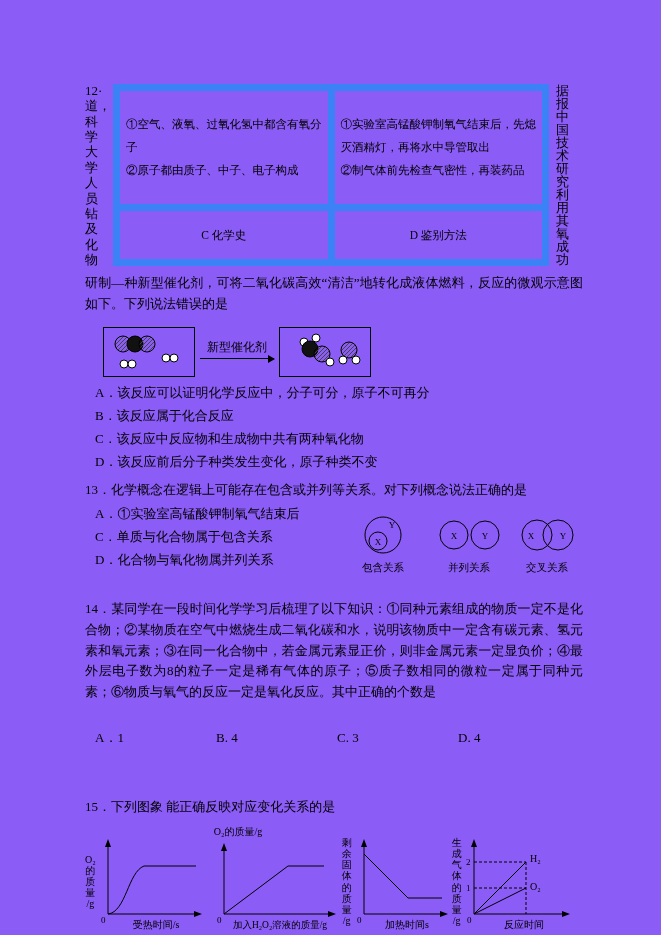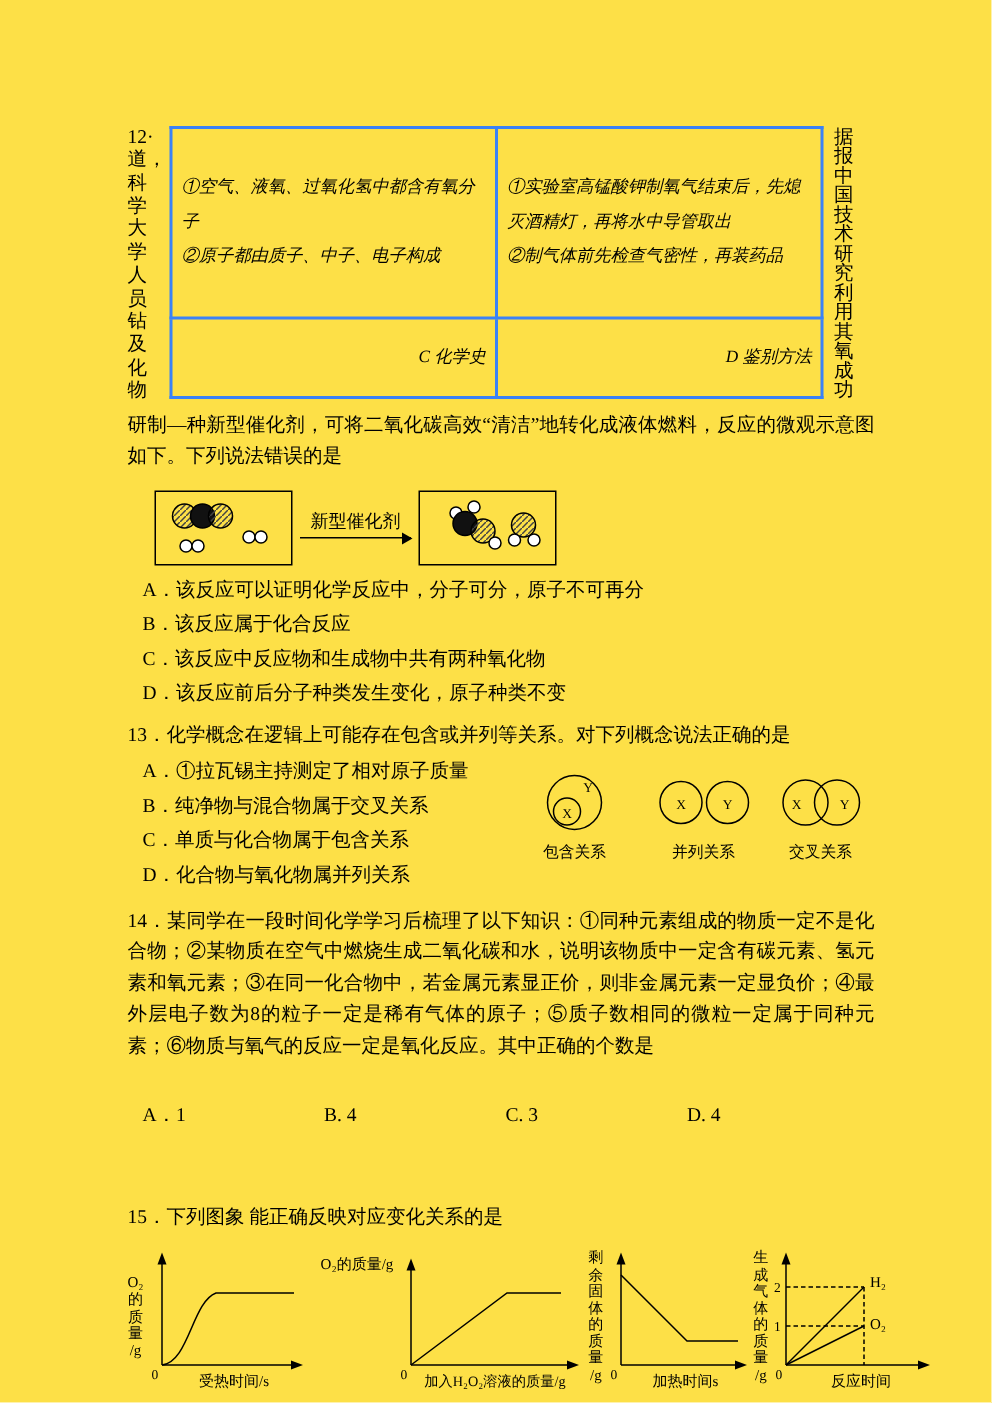--- a/index.html
+++ b/index.html
@@ -1,31 +1,31 @@
 <!DOCTYPE html>
 <html><head>
 <meta charset="utf-8">
 <style>
   * { box-sizing: border-box; margin: 0; padding: 0; }
   html, body { background: #ffffff; }
   .page {
-    width: 661px; height: 935px; background: #fde047; color: #000;
+    width: 661px; height: 935px; background: #8b5cf6; color: #000;
     font-family: "Liberation Serif", "DejaVu Serif", serif;
     font-size: 13px; line-height: 1.6;
     padding: 84px 78px 16px 85px;
     overflow: hidden; position: relative;
   }
   
   .q12-row { display: flex; align-items: stretch; }
   .margin-col { display: flex; flex-direction: column; justify-content: space-between; line-height: 1; font-size: 13px; }
   .margin-col.left  { width: 28px; }
   .margin-col.right { width: 34px; padding-left: 7px; }
   table.qtable { border-collapse: collapse; flex: 1; font-size: 11.5px; table-layout: fixed; }
-  .qtable td { border: 2px solid #3b82f6; padding: 4px 6px; line-height: 2.0; white-space: pre-line; vertical-align: middle; width: 50%; font-style: italic; }
-  .qtable td.ctr { text-align: right; white-space: nowrap; }
+  .qtable td { border: 7px solid #3b82f6; padding: 4px 6px; line-height: 2.0; white-space: pre-line; vertical-align: middle; width: 50%; }
+  .qtable td.ctr { text-align: center; white-space: nowrap; }
   .para { margin-top: 7px; text-align: justify; }
   
   .diagram-row { display: flex; align-items: center; margin: 12px 0 6px 18px; }
   .mol-box { width: 92px; height: 50px; border: 1px solid #000; flex: none; }
   .arrow-wrap { display: flex; flex-direction: column; align-items: center; margin: 0 5px; }
   .arrow-label { font-size: 12px; line-height: 1.2; text-align: right; }
   .arrow-line { width: 74px; height: 9px; position: relative; }
   .arrow-line::before { content: ""; position: absolute; left: 0; top: 4px; width: 100%; border-top: 1px solid #000; }
   .arrow-line::after { content: ""; position: absolute; right: -1px; top: 0.5px;
     border-left: 7px solid #000; border-top: 4px solid transparent; border-bottom: 4px solid transparent; }
@@ -40,21 +40,21 @@
   .venn { flex: none; margin-top: 4px; }
   
   .q14-text { margin-top: 10px; text-align: justify; }
   .q14-opts { display: flex; margin: 25px 0 0 10px; }
   .q14-opts span { width: 121px; }
   
   .q15-title { margin-top: 48px; }
   .graphs { display: flex; align-items: flex-end; margin-top: 6px; }
   .graph { display: flex; align-items: center; }
   .ylab { font-size: 10px; line-height: 1.12; white-space: pre-line; text-align: center; flex: none; }
-  .g2col { display: flex; align-items: flex-start; margin-left: 4px; }
+  .g2col { display: flex; flex-direction: column; align-items: flex-start; margin-left: 4px; }
   .ylab2 { font-size: 10px; white-space: nowrap; margin-left: 2px; }
   svg text { font-family: "Liberation Serif", "DejaVu Serif", serif; fill: #000; }
 </style>
 </head>
 <body>
 
 <svg width="0" height="0" style="position:absolute">
   <defs>
     <pattern id="hatch" patternUnits="userSpaceOnUse" width="4" height="4">
       <path d="M0,4 L4,0" stroke="#444" stroke-width="1"></path>
@@ -146,22 +146,21 @@
 
   <div class="opt">A．该反应可以证明化学反应中，分子可分，原子不可再分</div>
   <div class="opt">B．该反应属于化合反应</div>
   <div class="opt">C．该反应中反应物和生成物中共有两种氧化物</div>
   <div class="opt">D．该反应前后分子种类发生变化，原子种类不变</div>
 
   <div class="q13">
     <p>13．化学概念在逻辑上可能存在包含或并列等关系。对下列概念说法正确的是</p>
     <div class="q13-row">
       <div class="q13-opts">
-        <div class="opt">A．①拉瓦锡主持测定了相对原子质量</div>
-        <div class="opt">B．纯净物与混合物属于交叉关系</div>
+        <div class="opt">A．①实验室高锰酸钾制氧气结束后</div>
         <div class="opt">C．单质与化合物属于包含关系</div>
         <div class="opt">D．化合物与氧化物属并列关系</div>
       </div>
       <svg class="venn" width="232" height="84">
 
         <circle cx="32" cy="30" r="18" fill="none" stroke="#000"></circle>
         <circle cx="27" cy="36" r="9" fill="none" stroke="#000"></circle>
         <text x="27" y="40" font-size="9" text-anchor="middle">X</text>
         <text x="41" y="23" font-size="9" text-anchor="middle">Y</text>
         <text x="32" y="66" font-size="10.5" text-anchor="middle">包含关系</text>

